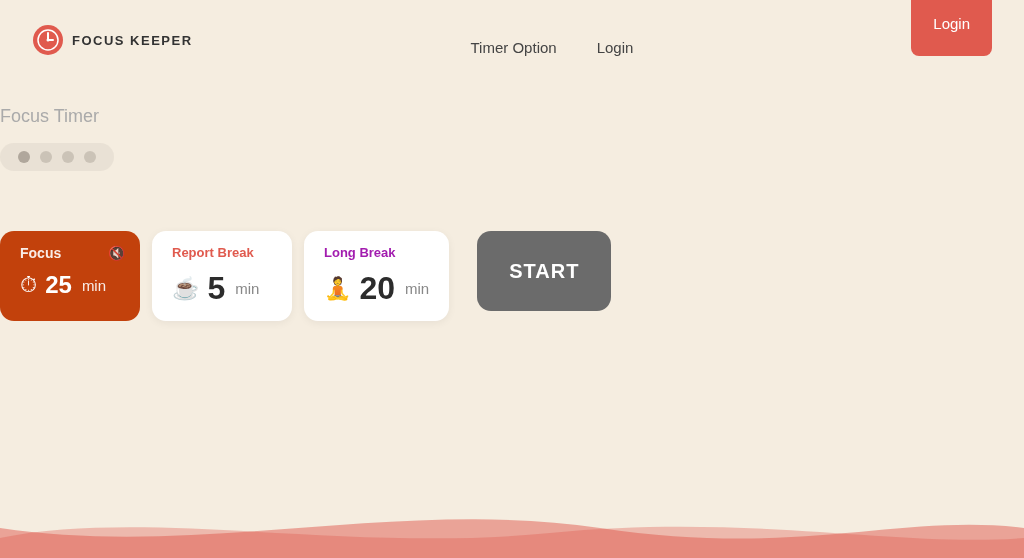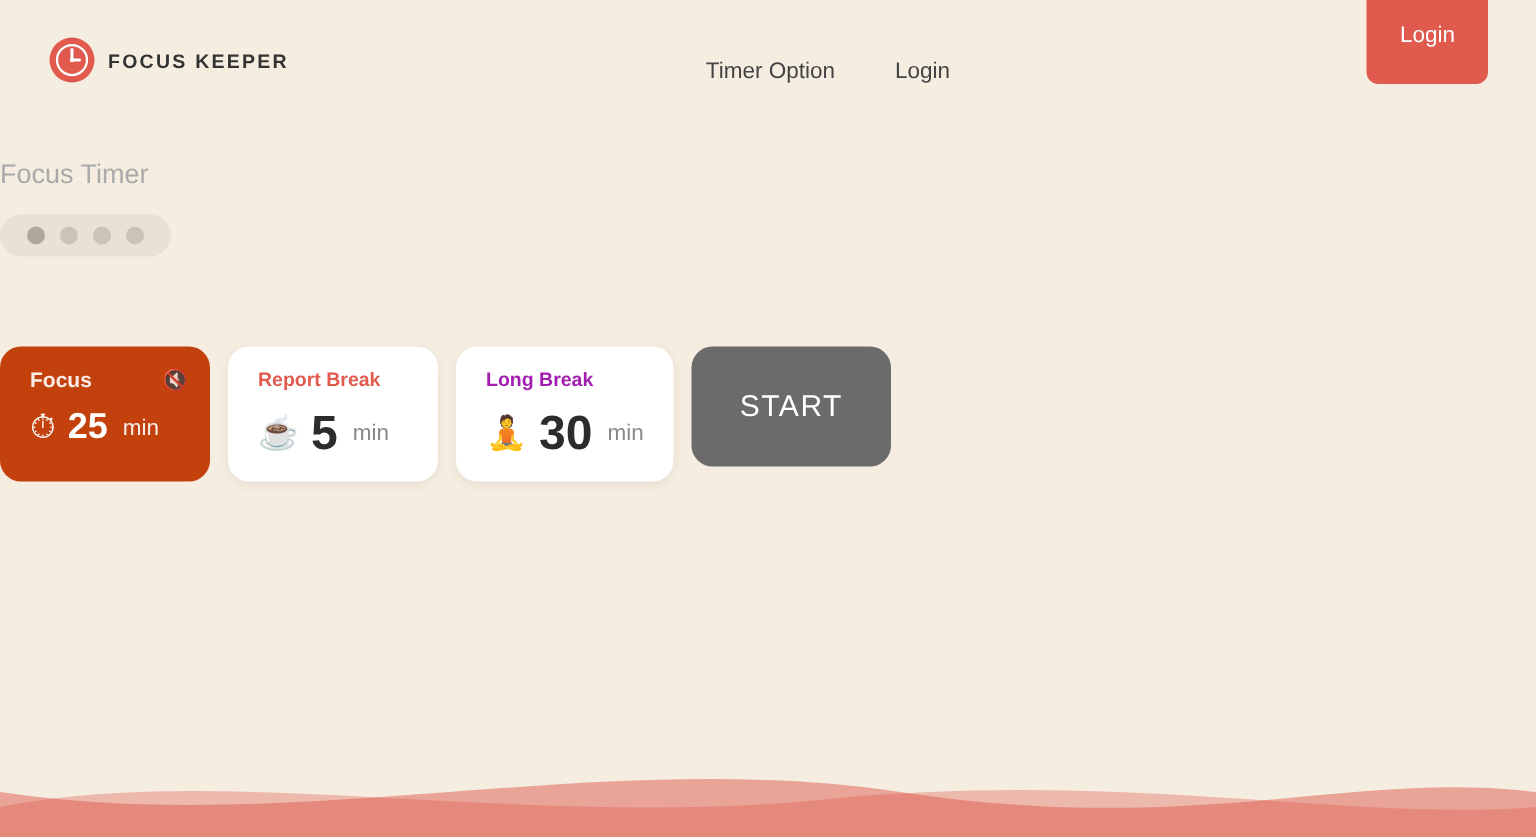--- a/index.html
+++ b/index.html
@@ -205,25 +205,26 @@
       margin-left: 2px;
     }
 
     .start-btn {
       background: #6b6b6b;
       color: white;
       border: none;
       border-radius: 14px;
       padding: 0 32px;
       font-size: 20px;
-      font-weight: 400;
+      font-weight: 700;
       cursor: pointer;
       letter-spacing: 1px;
       min-width: 100px;
       height: 80px;
+      margin-left: 16px;
     }
 
     
     .bottom-wave {
       position: absolute;
       bottom: 0;
       left: 0;
       width: 100%;
       height: 60px;
       overflow: hidden;
@@ -286,21 +287,21 @@
         <span class="break-icon">☕</span>
         <span class="time-number">5</span>
         <span class="time-unit">min</span>
       </div>
     </div>
 
     <div class="card card-break long-break">
       <div class="card-title">Long Break</div>
       <div class="card-time-row">
         <span class="break-icon">🧘</span>
-        <span class="time-number">30</span>
+        <span class="time-number">20</span>
         <span class="time-unit">min</span>
       </div>
     </div>
 
     <button class="start-btn">START</button>
   </div>
 </main>
 
 <div class="bottom-wave">
   <svg viewBox="0 0 1024 60" preserveAspectRatio="none" xmlns="http://www.w3.org/2000/svg">

